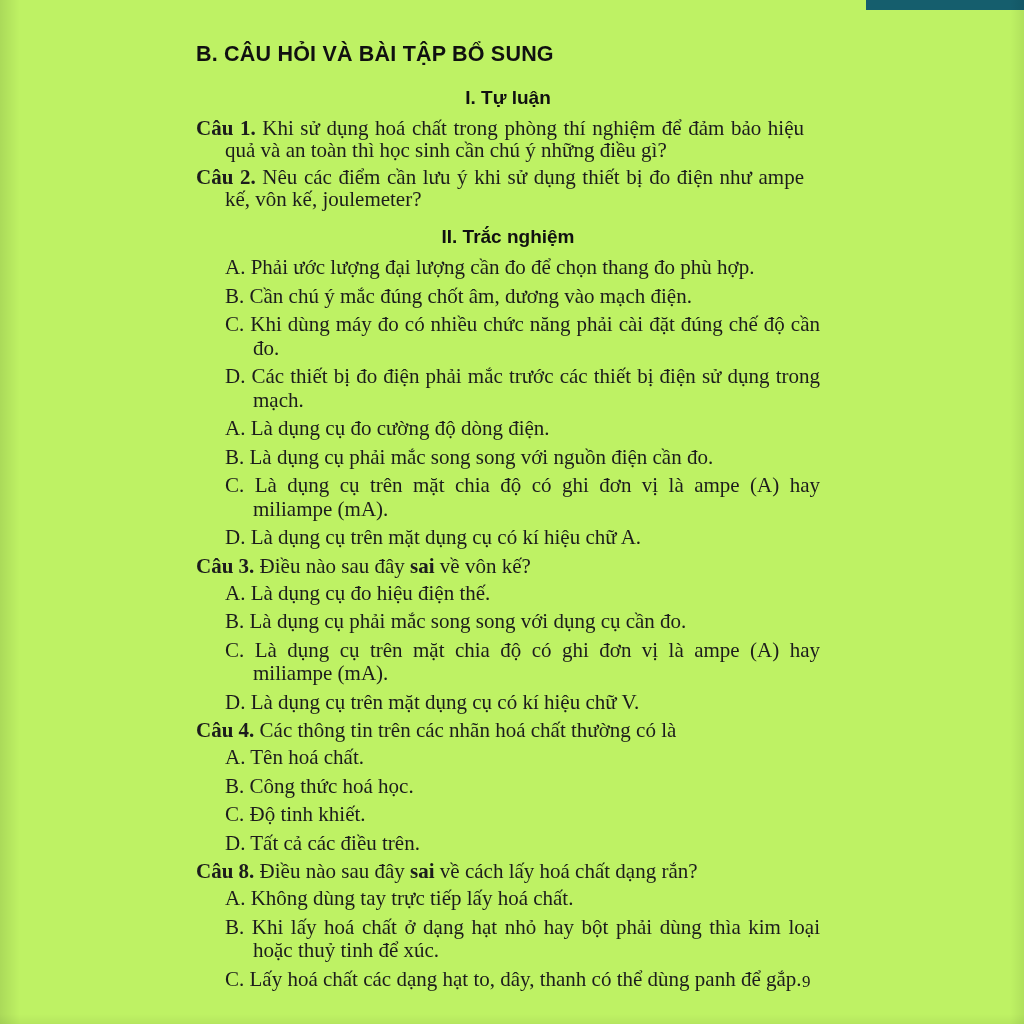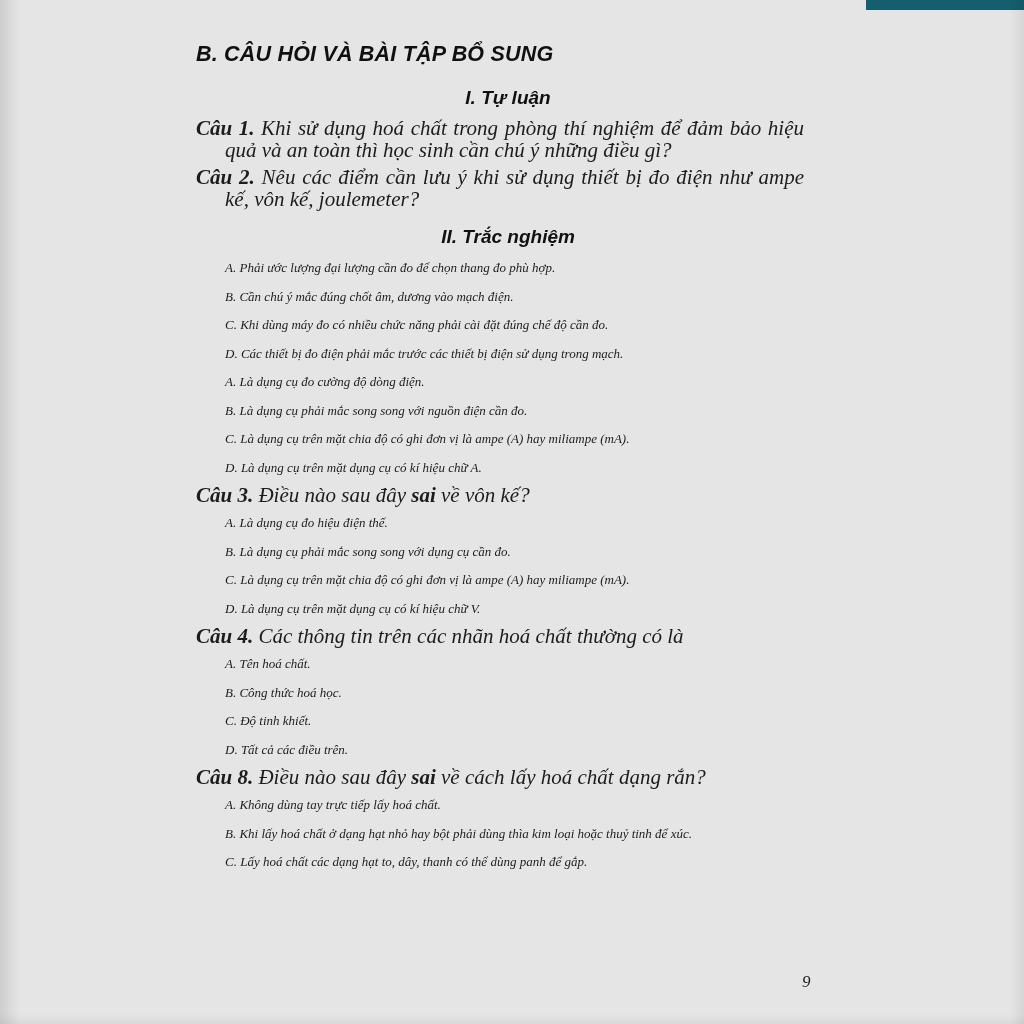--- a/index.html
+++ b/index.html
@@ -2,25 +2,24 @@
 <html><head>
 <meta charset="utf-8">
 <style>
   * { box-sizing: border-box; }
   html, body { margin: 0; padding: 0; background: #ffffff; }
   .page {
     position: relative;
     width: 1024px;
     height: 1024px;
     margin: 0 auto;
-    background: #e5e5e5;
+    background: #bef264;
     overflow: hidden;
     font-family: "Liberation Serif", "DejaVu Serif", serif;
     color: #1c1c1c;
-    font-style: italic;
   }
   .accent-bar {
     position: absolute;
     top: 0;
     right: 0;
     width: 158px;
     height: 10px;
     background: #155e6d;
   }
   .edge-left {
@@ -62,21 +61,21 @@
   }
   .q {
     font-size: 21px;
     line-height: 22px;
     text-align: justify;
     margin: 0 16px 5px 0;
     padding-left: 29px;
     text-indent: -29px;
   }
   .opt {
-    font-size: 13px;
+    font-size: 21px;
     line-height: 23.5px;
     text-align: justify;
     margin: 0 0 5px 29px;
     padding-left: 28px;
     text-indent: -28px;
   }
   .q b, .opt b { font-weight: bold; }
   .page-number {
     position: absolute;
     left: 802px;

